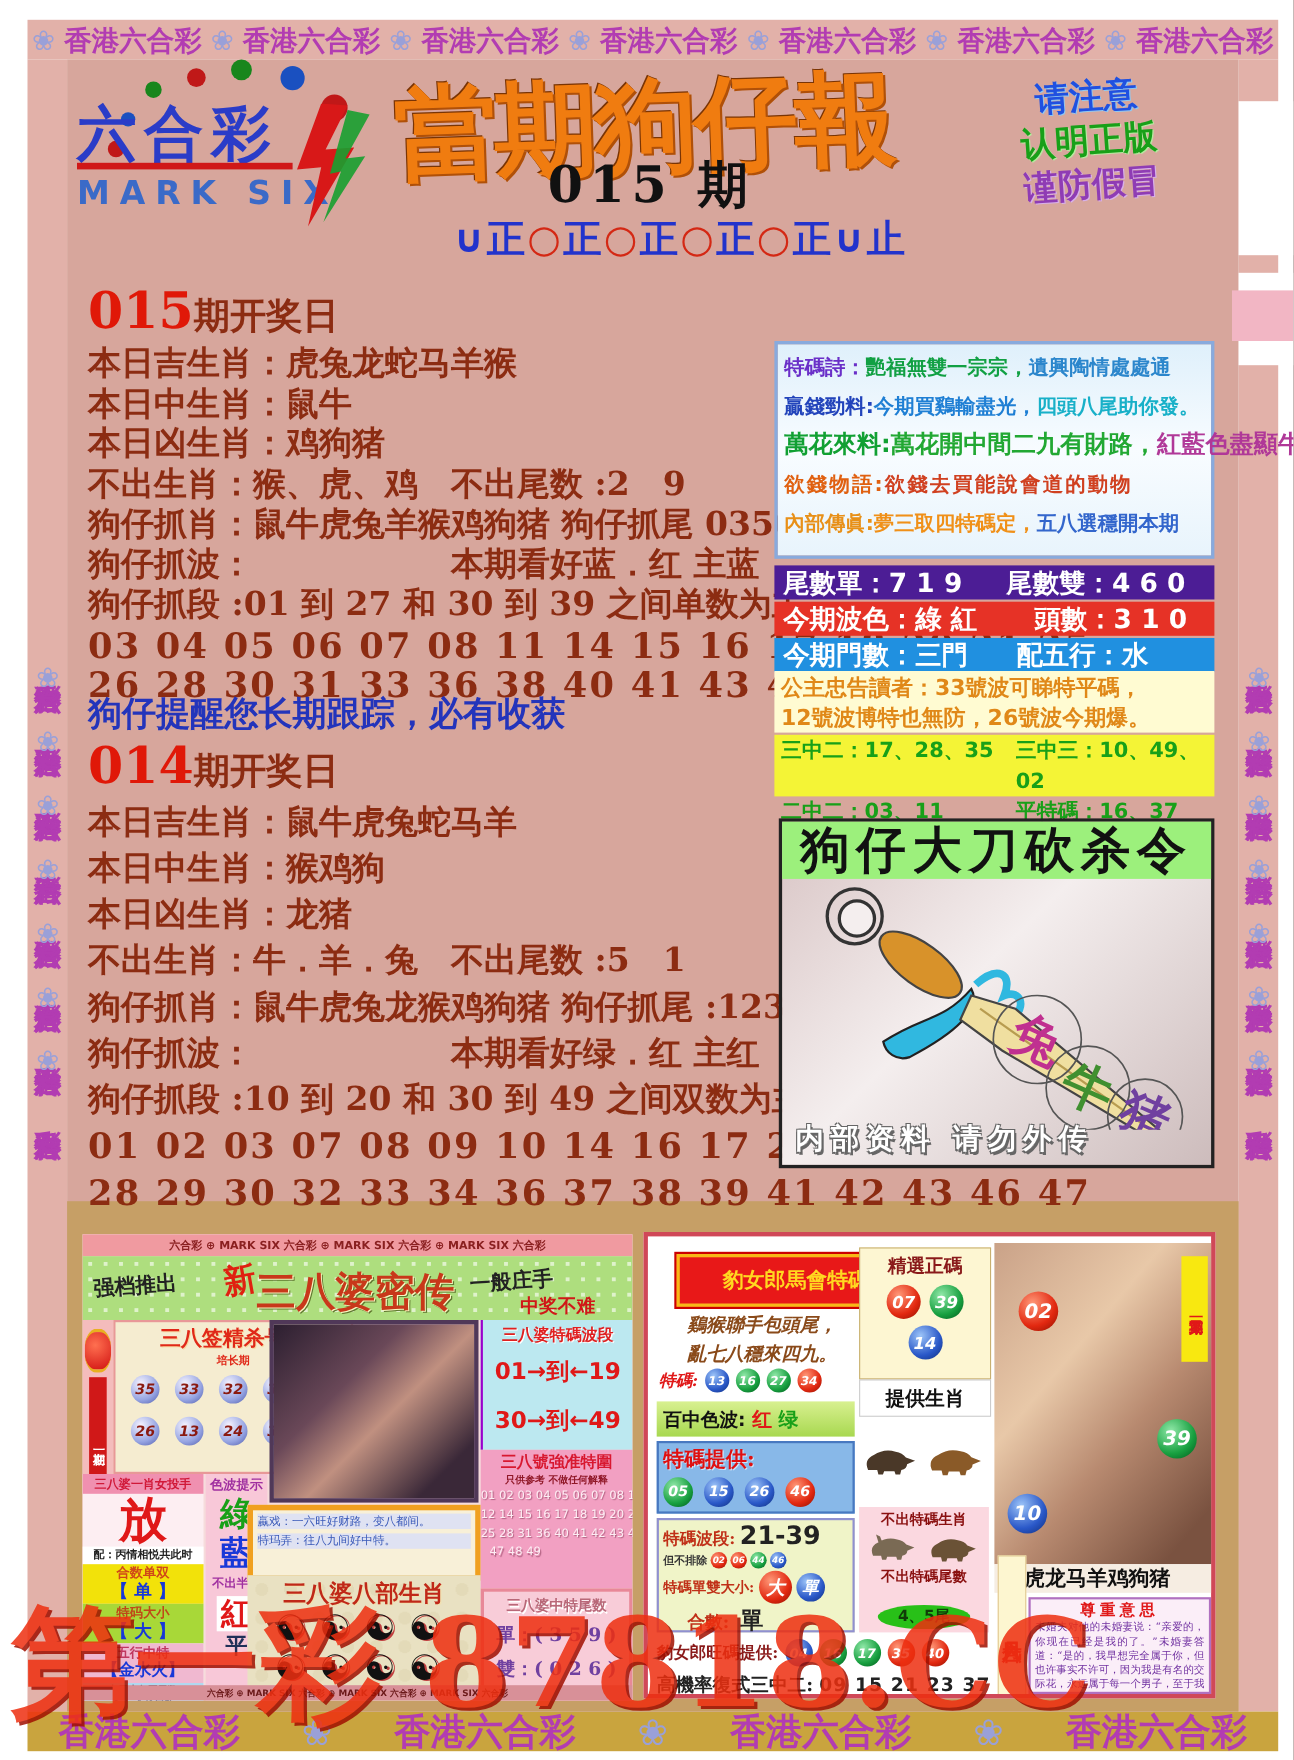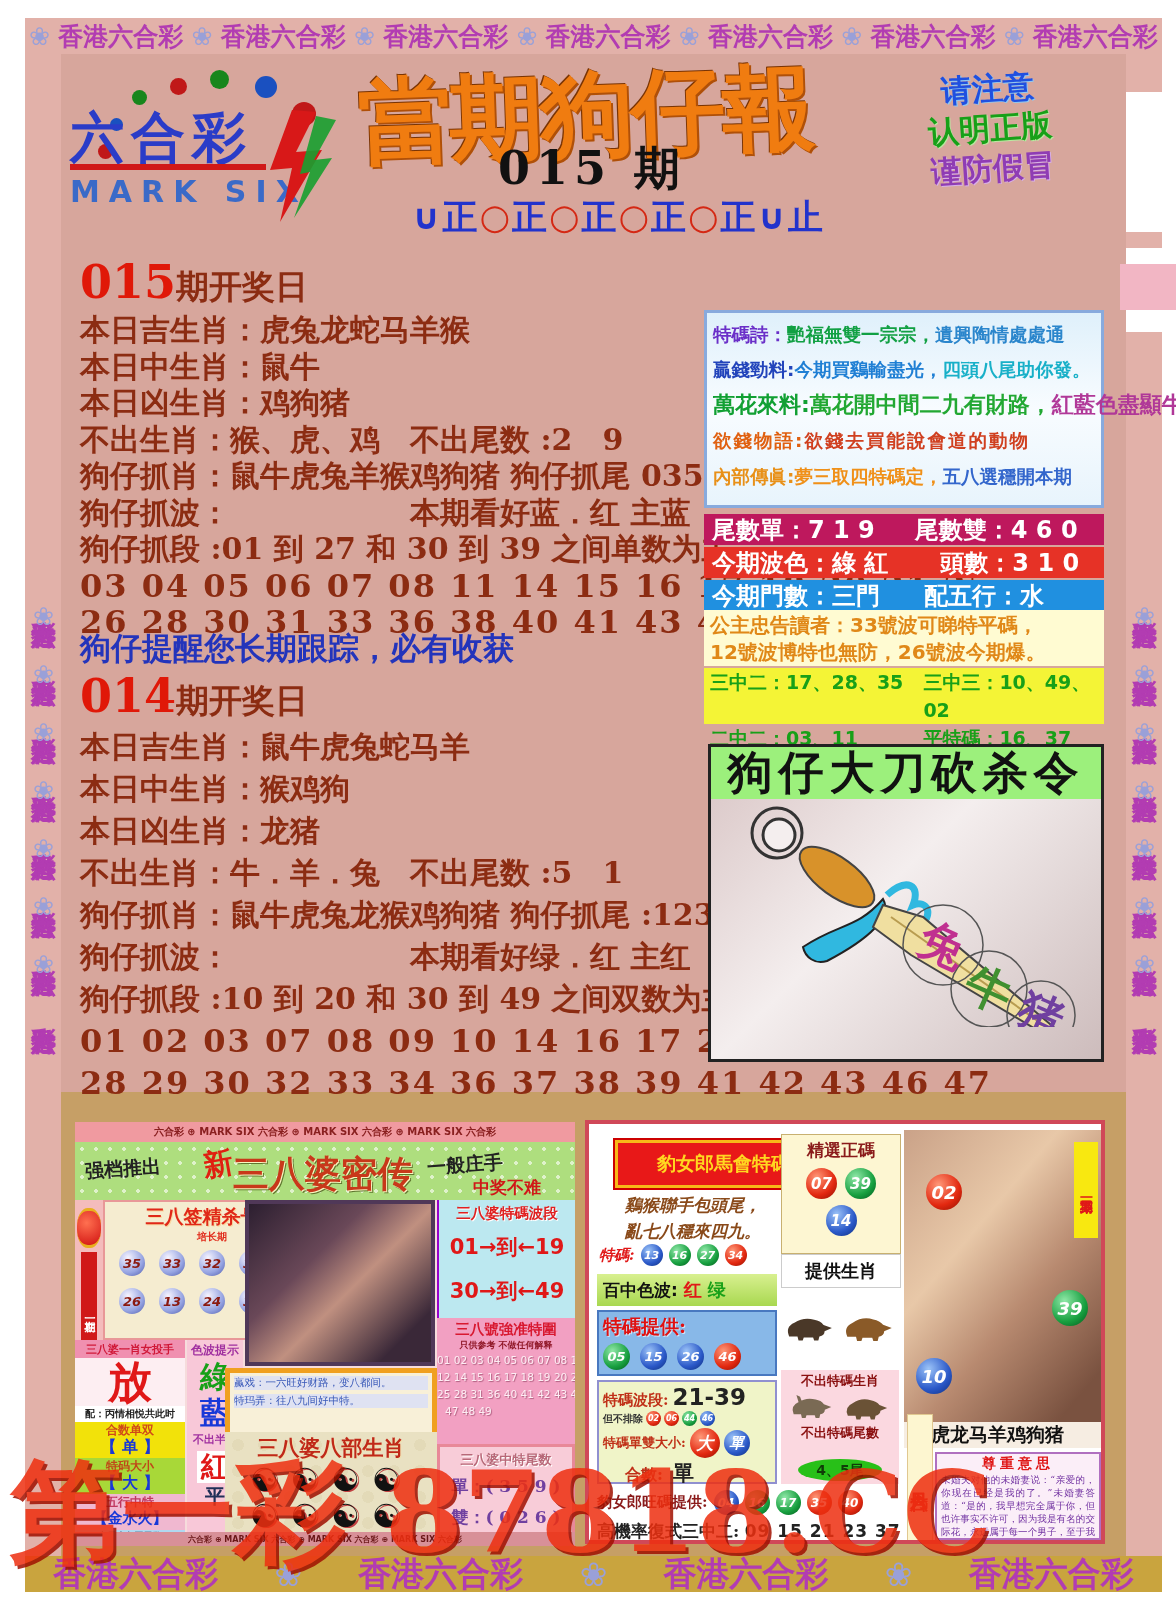--- a/index.html
+++ b/index.html
@@ -74,21 +74,21 @@
     <span class="bt">香港六合彩</span>
   </div>
 
   <div class="ab" style="left:61px;top:54px;width:1065px;height:1502px;background:#d7a69c"></div>
   <div class="ab" style="left:61px;top:1092px;width:1065px;height:464px;background:#c69f66"></div>
 
   <div class="ab" style="left:1126px;top:92px;width:50px;height:140px;background:#fff"></div>
   <div class="ab" style="left:1126px;top:248px;width:50px;height:84px;background:#fff"></div>
   <div class="ab" style="left:1120px;top:264px;width:56px;height:46px;background:#f2b6c4"></div>
 
-  <div class="ab" style="left:70px;top:60px;width:300px;height:150px">
+  <div class="ab" style="left:70px;top:44px;width:300px;height:150px">
     <i class="dot" style="left:40px;top:58px;width:13px;height:13px;background:#1a50c0"></i>
     <i class="dot" style="left:28px;top:84px;width:15px;height:15px;background:#c01818"></i>
     <i class="dot" style="left:62px;top:30px;width:15px;height:15px;background:#18861c"></i>
     <i class="dot" style="left:100px;top:18px;width:17px;height:17px;background:#c01818"></i>
     <i class="dot" style="left:140px;top:10px;width:19px;height:19px;background:#18861c"></i>
     <i class="dot" style="left:185px;top:16px;width:22px;height:22px;background:#1a50c0"></i>
     <i class="dot" style="left:222px;top:42px;width:24px;height:24px;background:#c01818"></i>
     <div class="ab b" style="left:0;top:42px;font-size:54px;color:#2a3cc8;letter-spacing:7px">六合彩</div>
     <div class="ab" style="left:0;top:104px;width:196px;height:6px;background:#d01818"></div>
     <div class="ab b" style="left:0;top:114px;font-size:30px;color:#3a6ac8;letter-spacing:9px">MARK SIX</div>
@@ -163,21 +163,21 @@
         <span style="color:#d04020">欲錢去買能說會道的動物</span>
       </div>
     <div class="tiprow" style="margin-top:9px">
         <span style="color:#e89018">內部傳眞:</span>
         <span style="color:#f09018">夢三取四特碼定，</span>
         <span style="color:#3366cc">五八選穩開本期</span>
       </div>
   </div>
 
   <div class="ab" style="left:704px;top:514px;width:400px">
-    <div class="strow" style="background:#be185d">
+    <div class="strow" style="background:#4c1d95">
       <span style="margin-left:8px">尾數單：</span>
         <span>7 1 9</span>
       <span style="margin-left:40px">尾數雙：</span>
         <span>4 6 0</span>
     </div>
     <div class="strow" style="background:#e63226;margin-top:2px">
       <span style="margin-left:8px">今期波色：</span>
         <span>綠 紅</span>
       <span style="margin-left:52px">頭數：</span>
         <span>3 1 0</span>
@@ -212,20 +212,22 @@
       <path d="M176 96 C196 78 210 86 202 106 C216 100 224 116 208 128" fill="none" stroke="#30b8e0" stroke-width="7"></path>
       <polygon points="172,106 212,118 352,236 368,252 348,244 200,156 162,128" fill="#f0dfa0" stroke="#444" stroke-width="2"></polygon>
       <line x1="180" y1="118" x2="352" y2="240" stroke="#b89c50" stroke-width="2"></line>
       <circle cx="232" cy="146" r="40" fill="none" stroke="#555" stroke-width="1.5"></circle>
       <circle cx="278" cy="190" r="38" fill="none" stroke="#555" stroke-width="1.5"></circle>
       <circle cx="330" cy="216" r="34" fill="none" stroke="#555" stroke-width="1.5"></circle>
       <text x="232" y="162" font-size="46" font-weight="bold" fill="#c03090" text-anchor="middle" transform="rotate(24 232 146)">兔</text>
       <text x="278" y="206" font-size="46" font-weight="bold" fill="#409030" text-anchor="middle" transform="rotate(24 278 190)">牛</text>
       <text x="330" y="230" font-size="44" font-weight="bold" fill="#7040a0" text-anchor="middle" transform="rotate(24 330 216)">猪</text>
     </svg>
+    <div class="b" style="position:absolute;left:12px;bottom:6px;font-size:26px;letter-spacing:6px;color:#fff;
+                text-shadow:2px 2px 0 #666,-1px -1px 0 #666,1px -1px 0 #666,-1px 1px 0 #666">内部资料 请勿外传</div>
   </div>
 
   <div class="ab" style="left:75px;top:1122px;width:500px;height:424px;background:#f6dcdc;overflow:hidden">
     <div style="height:20px;background:#f09aa0;color:#8a2020;font-size:10px;font-weight:bold;display:flex;align-items:center;justify-content:center;white-space:nowrap;overflow:hidden">六合彩 ⊕ MARK SIX 六合彩 ⊕ MARK SIX 六合彩 ⊕ MARK SIX 六合彩</div>
     <div class="ab" style="left:0;top:20px;width:500px;height:58px;background:#aede7e;background-image:radial-gradient(#ffffff99 2px,transparent 2px);background-size:14px 14px">
       <span class="ab b song" style="left:10px;top:14px;font-size:19px;color:#222;transform:rotate(-4deg)">强档推出</span>
       <span class="ab b song" style="left:128px;top:2px;font-size:30px;color:#e02010;transform:rotate(-10deg)">新</span>
       <span class="ab b song" style="left:158px;top:8px;font-size:36px;color:#c8381a;text-shadow:1px 1px 0 #f8f8c0,2px 2px 0 #607830">三八婆密传</span>
       <span class="ab b song" style="left:352px;top:10px;font-size:19px;color:#222;transform:rotate(-4deg)">一般庄手</span>
       <span class="ab b song" style="left:398px;top:34px;font-size:17px;color:#d01818">中奖不难</span>

